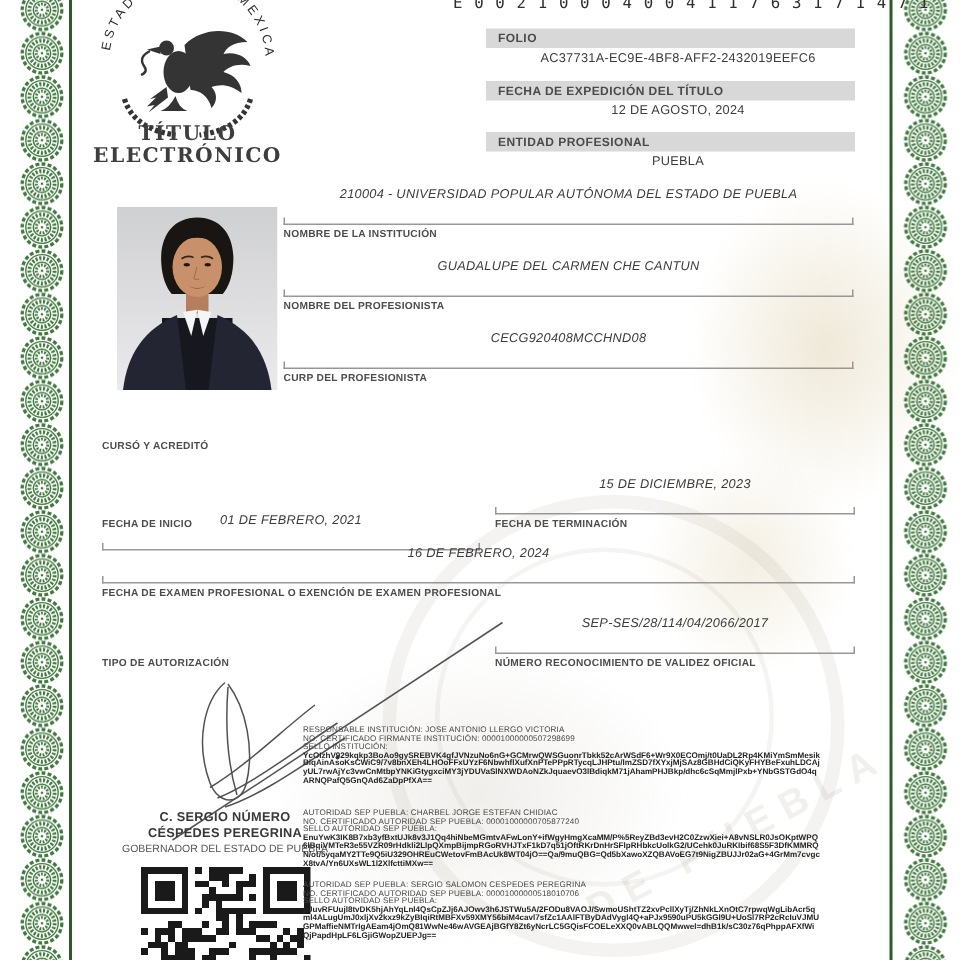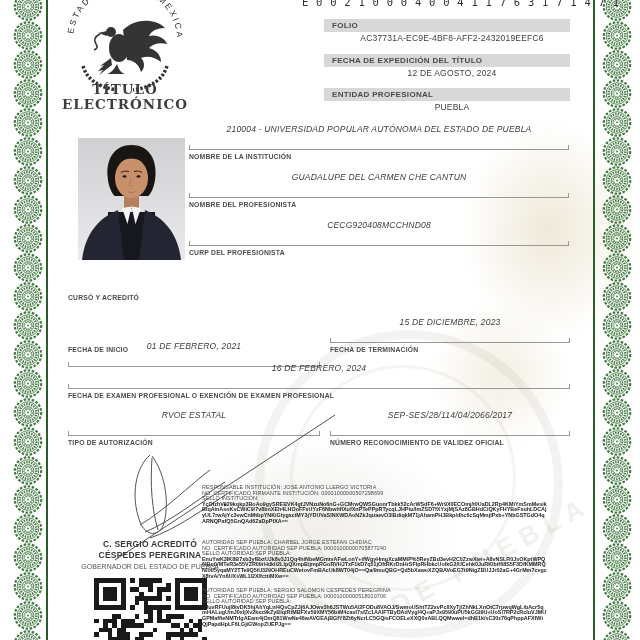--- a/index.html
+++ b/index.html
@@ -185,42 +185,39 @@
   <div class="fld f6">
       <div class="fval">15 DE DICIEMBRE, 2023</div>
     </div>
   <div class="flabel fl6">FECHA DE TERMINACIÓN</div>
 
   <div class="fld f7">
       <div class="fval">16 DE FEBRERO, 2024</div>
     </div>
   <div class="flabel fl7">FECHA DE EXAMEN PROFESIONAL O EXENCIÓN DE EXAMEN PROFESIONAL</div>
 
-  <div class="fld f8">
-      <div class="fval">RVOE ESTATAL</div>
-    </div>
   <div class="flabel fl8">TIPO DE AUTORIZACIÓN</div>
 
   <div class="fld f9">
       <div class="fval">SEP-SES/28/114/04/2066/2017</div>
     </div>
   <div class="flabel fl9">NÚMERO RECONOCIMIENTO DE VALIDEZ OFICIAL</div>
 
   <svg class="sig-svg" viewBox="0 0 280 165" xmlns="http://www.w3.org/2000/svg">
     <g stroke="#3f3f3f" stroke-width="1" fill="none" opacity="0.9">
       <path d="M45 160 L265 15"></path>
       <path d="M80 55 C66 67 60 95 70 122 C76 137 90 137 94 123 C100 100 94 72 82 56"></path>
       <path d="M82 58 C80 85 82 110 88 130"></path>
       <path d="M70 125 C95 110 120 85 140 70"></path>
       <path d="M75 132 C100 122 130 98 155 82"></path>
       <path d="M80 138 C105 130 135 108 160 92"></path>
     </g>
     <circle cx="155" cy="105" r="1.3" fill="#3f3f3f"></circle>
   </svg>
-  <div class="sig-name sn1">C. SERGIO ACREDITÓ</div>
+  <div class="sig-name sn1">C. SERGIO NÚMERO</div>
   <div class="sig-name sn2">CÉSPEDES PEREGRINA</div>
   <div class="sig-role">GOBERNADOR DEL ESTADO DE PUEBLA</div>
 
   <svg class="qr" viewBox="0 0 25 25" shape-rendering="crispEdges" xmlns="http://www.w3.org/2000/svg">
       <g fill="#1a1a1a">
         <rect x="8" y="0" width="1" height="1"></rect>
         <rect x="10" y="0" width="1" height="1"></rect>
         <rect x="11" y="0" width="1" height="1"></rect>
         <rect x="12" y="0" width="1" height="1"></rect>
         <rect x="13" y="0" width="1" height="1"></rect>

